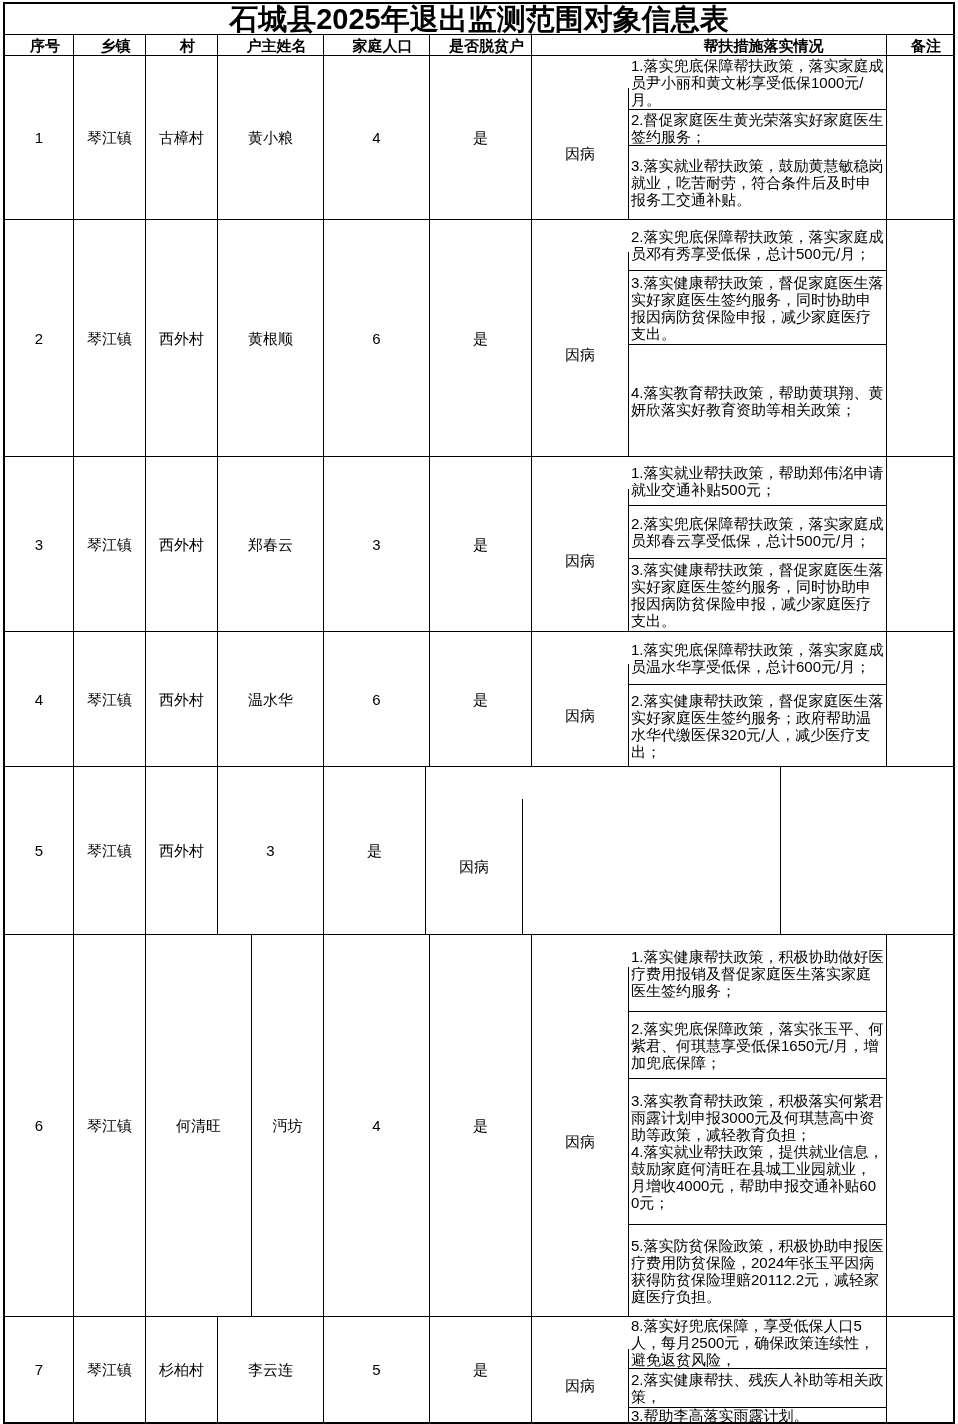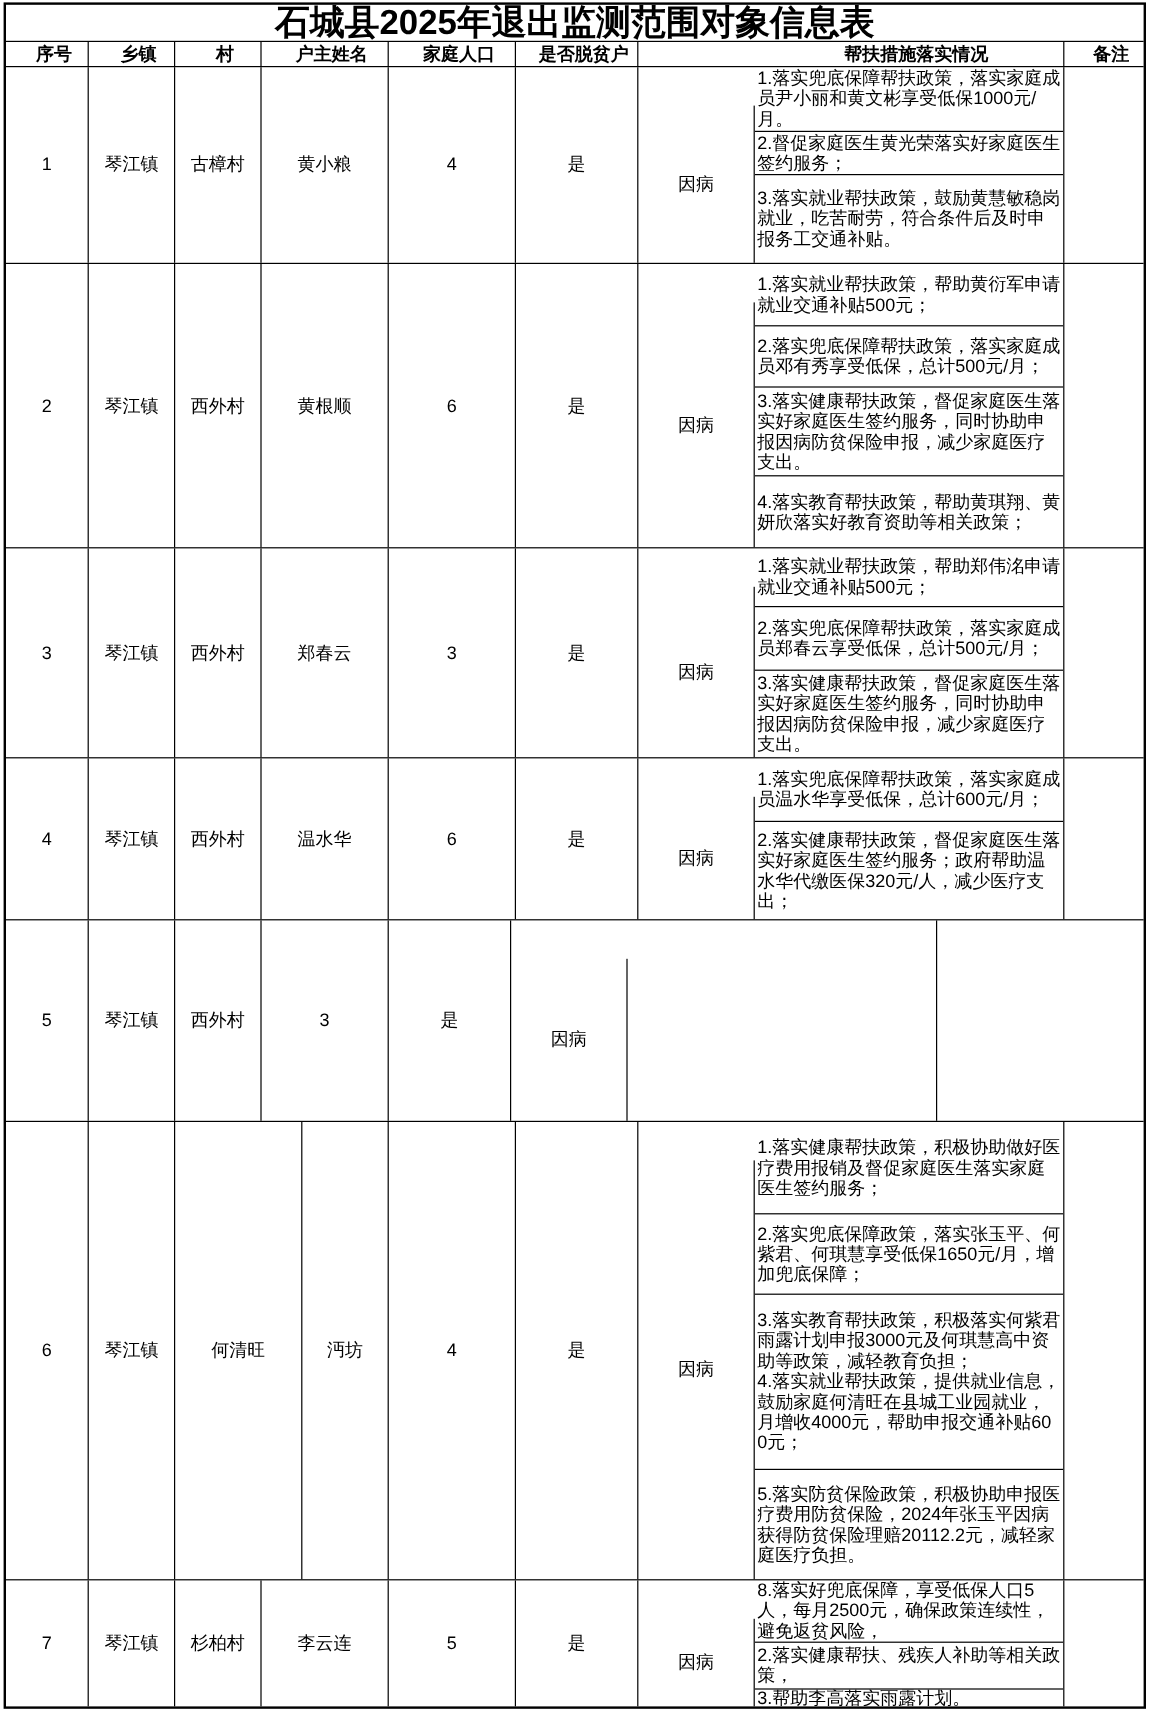--- a/index.html
+++ b/index.html
@@ -111,23 +111,20 @@
 
   <div class="row" style="height:237px">
     <div class="c c1">2</div>
     <div class="c c2">琴江镇</div>
     <div class="c c3">西外村</div>
     <div class="c c4">黄根顺</div>
     <div class="c c5">6</div>
     <div class="c c6">是</div>
     <div class="c c7">因病</div>
     <div class="c c8 measures">
-      <div class="m" style="height:52px">
-          <div>1.落实就业帮扶政策，帮助黄衍军申请就业交通补贴500元；</div>
-        </div>
       <div class="m" style="height:51px">
           <div>2.落实兜底保障帮扶政策，落实家庭成员邓有秀享受低保，总计500元/月；</div>
         </div>
       <div class="m" style="height:74px">
           <div>3.落实健康帮扶政策，督促家庭医生落实好家庭医生签约服务，同时协助申报因病防贫保险申报，减少家庭医疗支出。</div>
         </div>
       <div class="m">
           <div>4.落实教育帮扶政策，帮助黄琪翔、黄妍欣落实好教育资助等相关政策；</div>
         </div>
     </div>

